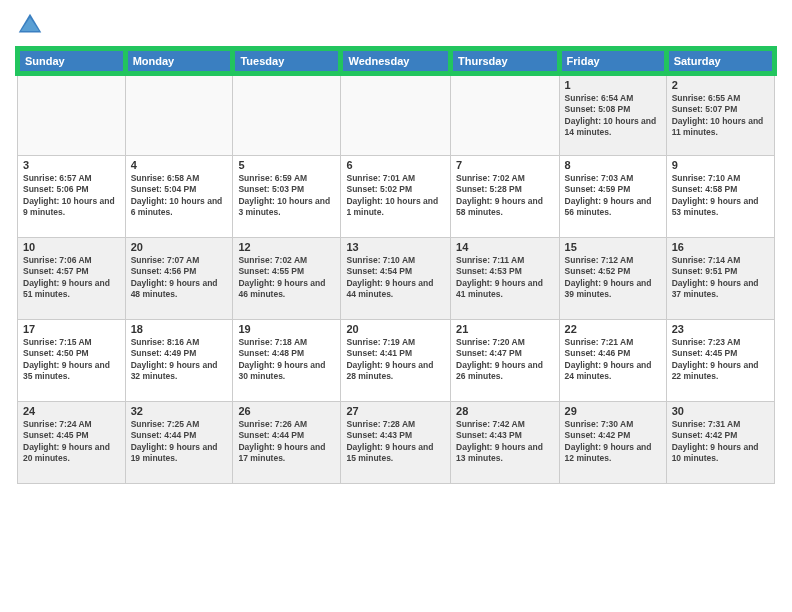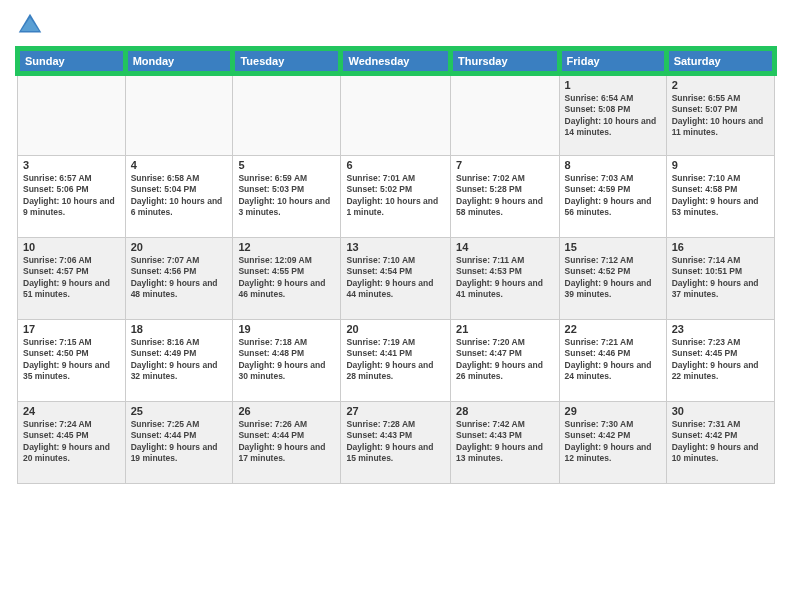--- a/index.html
+++ b/index.html
@@ -153,21 +153,21 @@
 Daylight: 9 hours and 51 minutes.</div>
           </td>
           <td class="shaded">
             <span class="day-num">20</span>
             <div class="day-info">Sunrise: 7:07 AM
 Sunset: 4:56 PM
 Daylight: 9 hours and 48 minutes.</div>
           </td>
           <td class="shaded">
             <span class="day-num">12</span>
-            <div class="day-info">Sunrise: 12:09 AM
+            <div class="day-info">Sunrise: 7:02 AM
 Sunset: 4:55 PM
 Daylight: 9 hours and 46 minutes.</div>
           </td>
           <td class="shaded">
             <span class="day-num">13</span>
             <div class="day-info">Sunrise: 7:10 AM
 Sunset: 4:54 PM
 Daylight: 9 hours and 44 minutes.</div>
           </td>
           <td class="shaded">
@@ -178,21 +178,21 @@
           </td>
           <td class="shaded">
             <span class="day-num">15</span>
             <div class="day-info">Sunrise: 7:12 AM
 Sunset: 4:52 PM
 Daylight: 9 hours and 39 minutes.</div>
           </td>
           <td class="shaded">
             <span class="day-num">16</span>
             <div class="day-info">Sunrise: 7:14 AM
-Sunset: 10:51 PM
+Sunset: 9:51 PM
 Daylight: 9 hours and 37 minutes.</div>
           </td>
         </tr>
         <tr>
           <td>
             <span class="day-num">17</span>
             <div class="day-info">Sunrise: 7:15 AM
 Sunset: 4:50 PM
 Daylight: 9 hours and 35 minutes.</div>
           </td>
@@ -234,21 +234,21 @@
           </td>
         </tr>
         <tr>
           <td class="shaded">
             <span class="day-num">24</span>
             <div class="day-info">Sunrise: 7:24 AM
 Sunset: 4:45 PM
 Daylight: 9 hours and 20 minutes.</div>
           </td>
           <td class="shaded">
-            <span class="day-num">25</span>
+            <span class="day-num">32</span>
             <div class="day-info">Sunrise: 7:25 AM
 Sunset: 4:44 PM
 Daylight: 9 hours and 19 minutes.</div>
           </td>
           <td class="shaded">
             <span class="day-num">26</span>
             <div class="day-info">Sunrise: 7:26 AM
 Sunset: 4:44 PM
 Daylight: 9 hours and 17 minutes.</div>
           </td>

